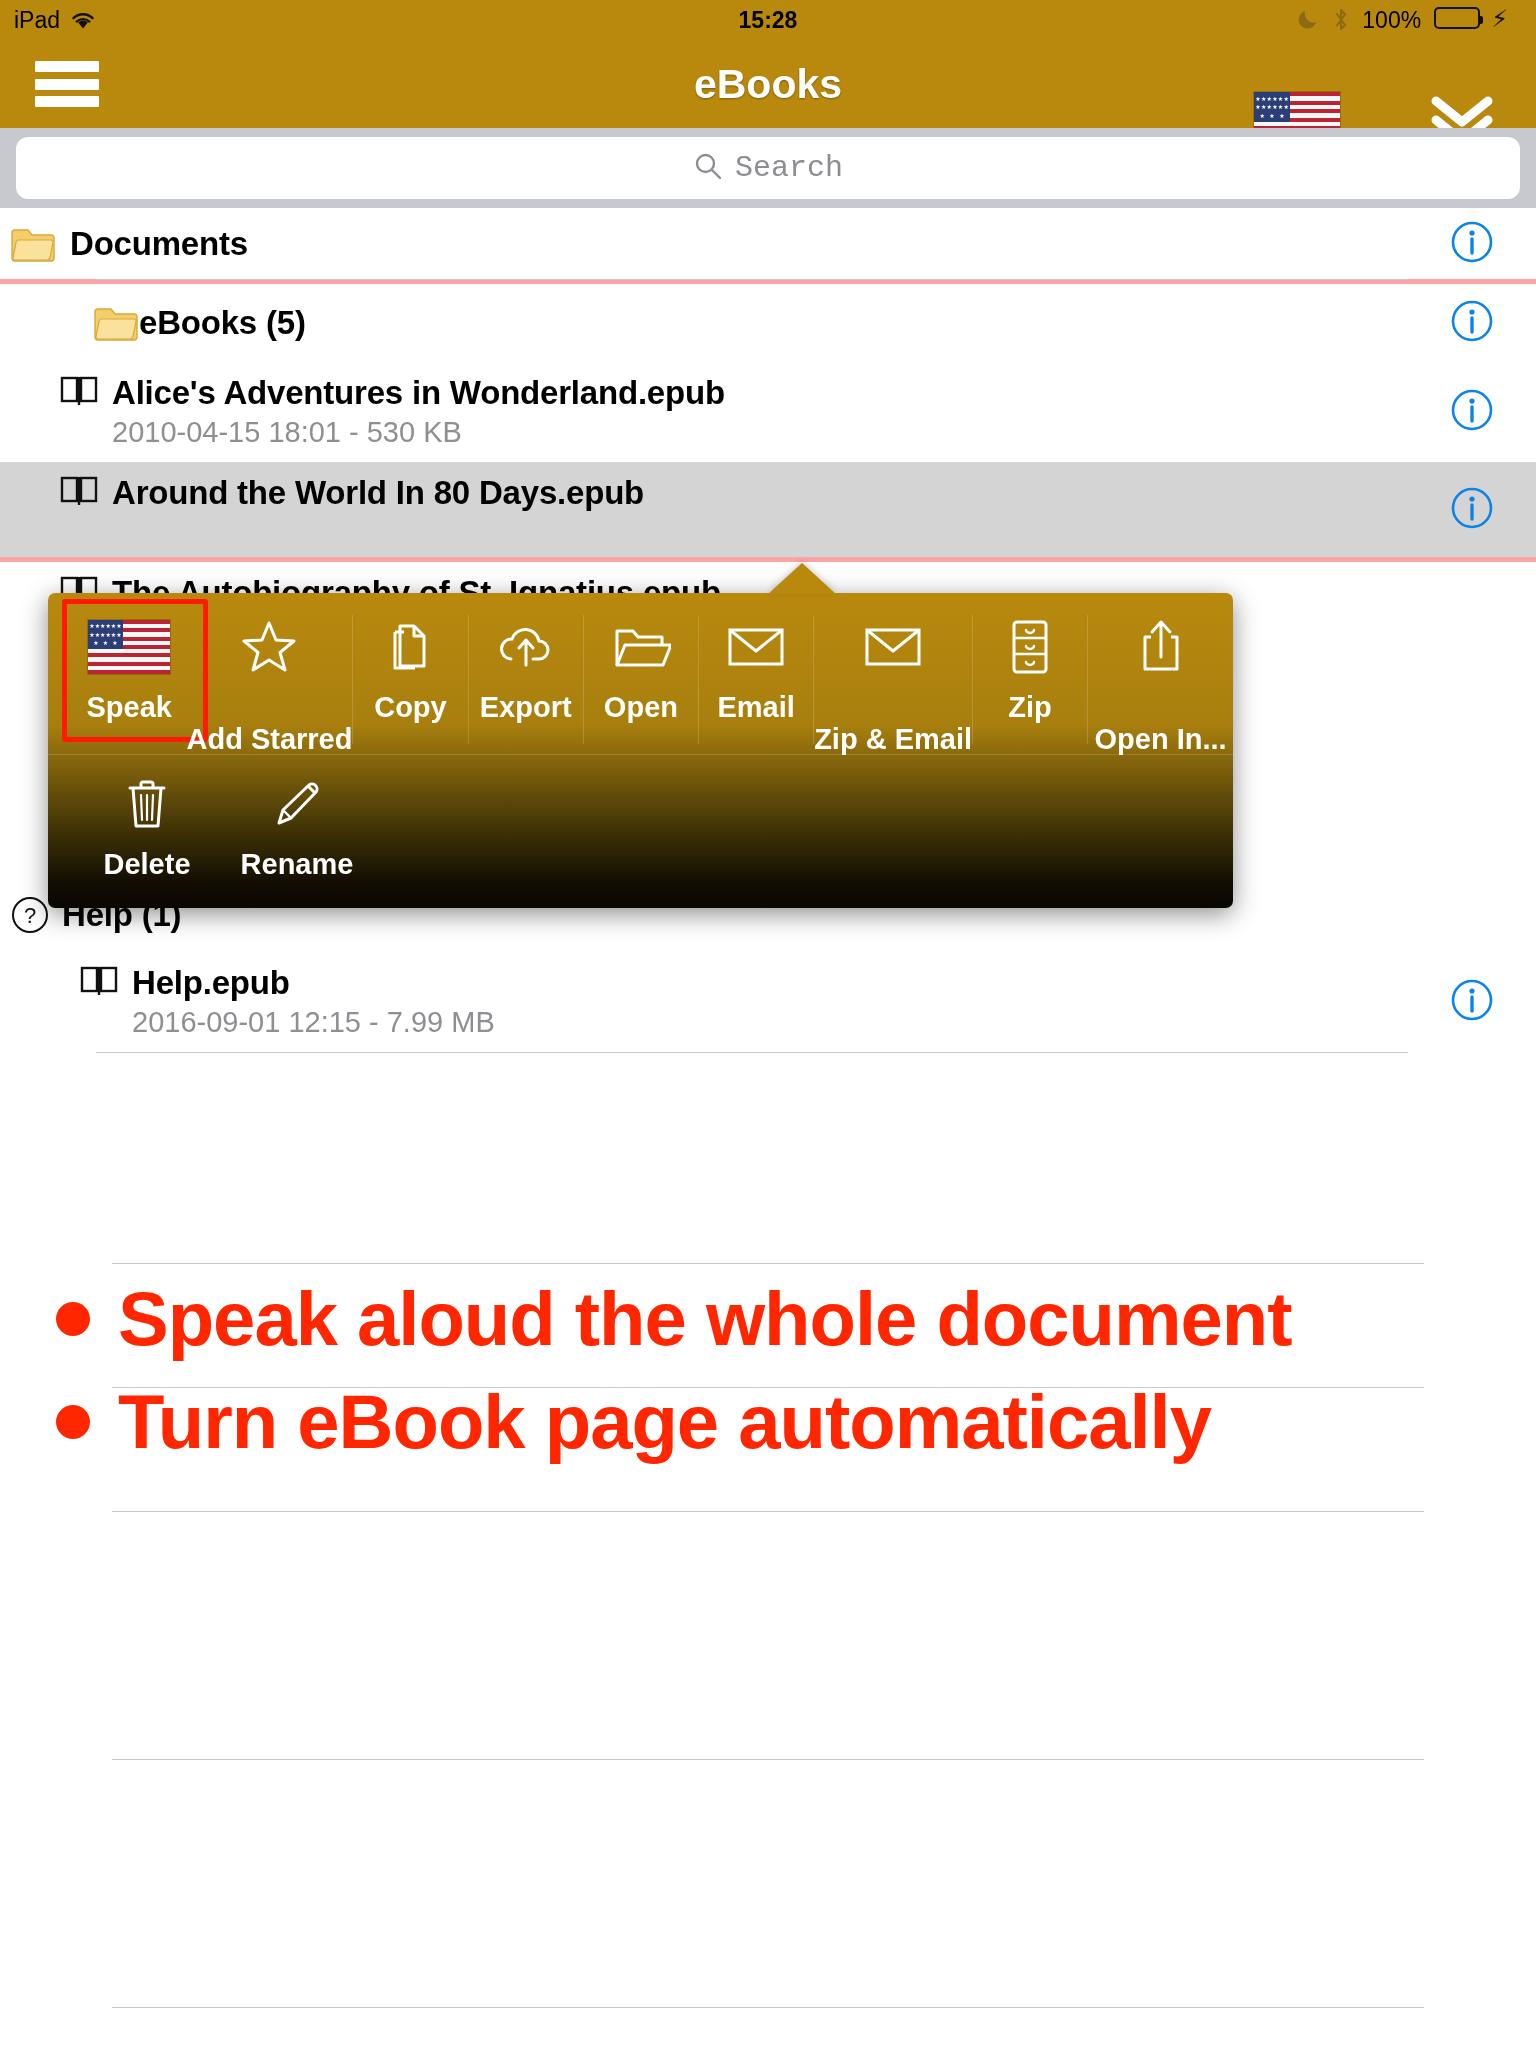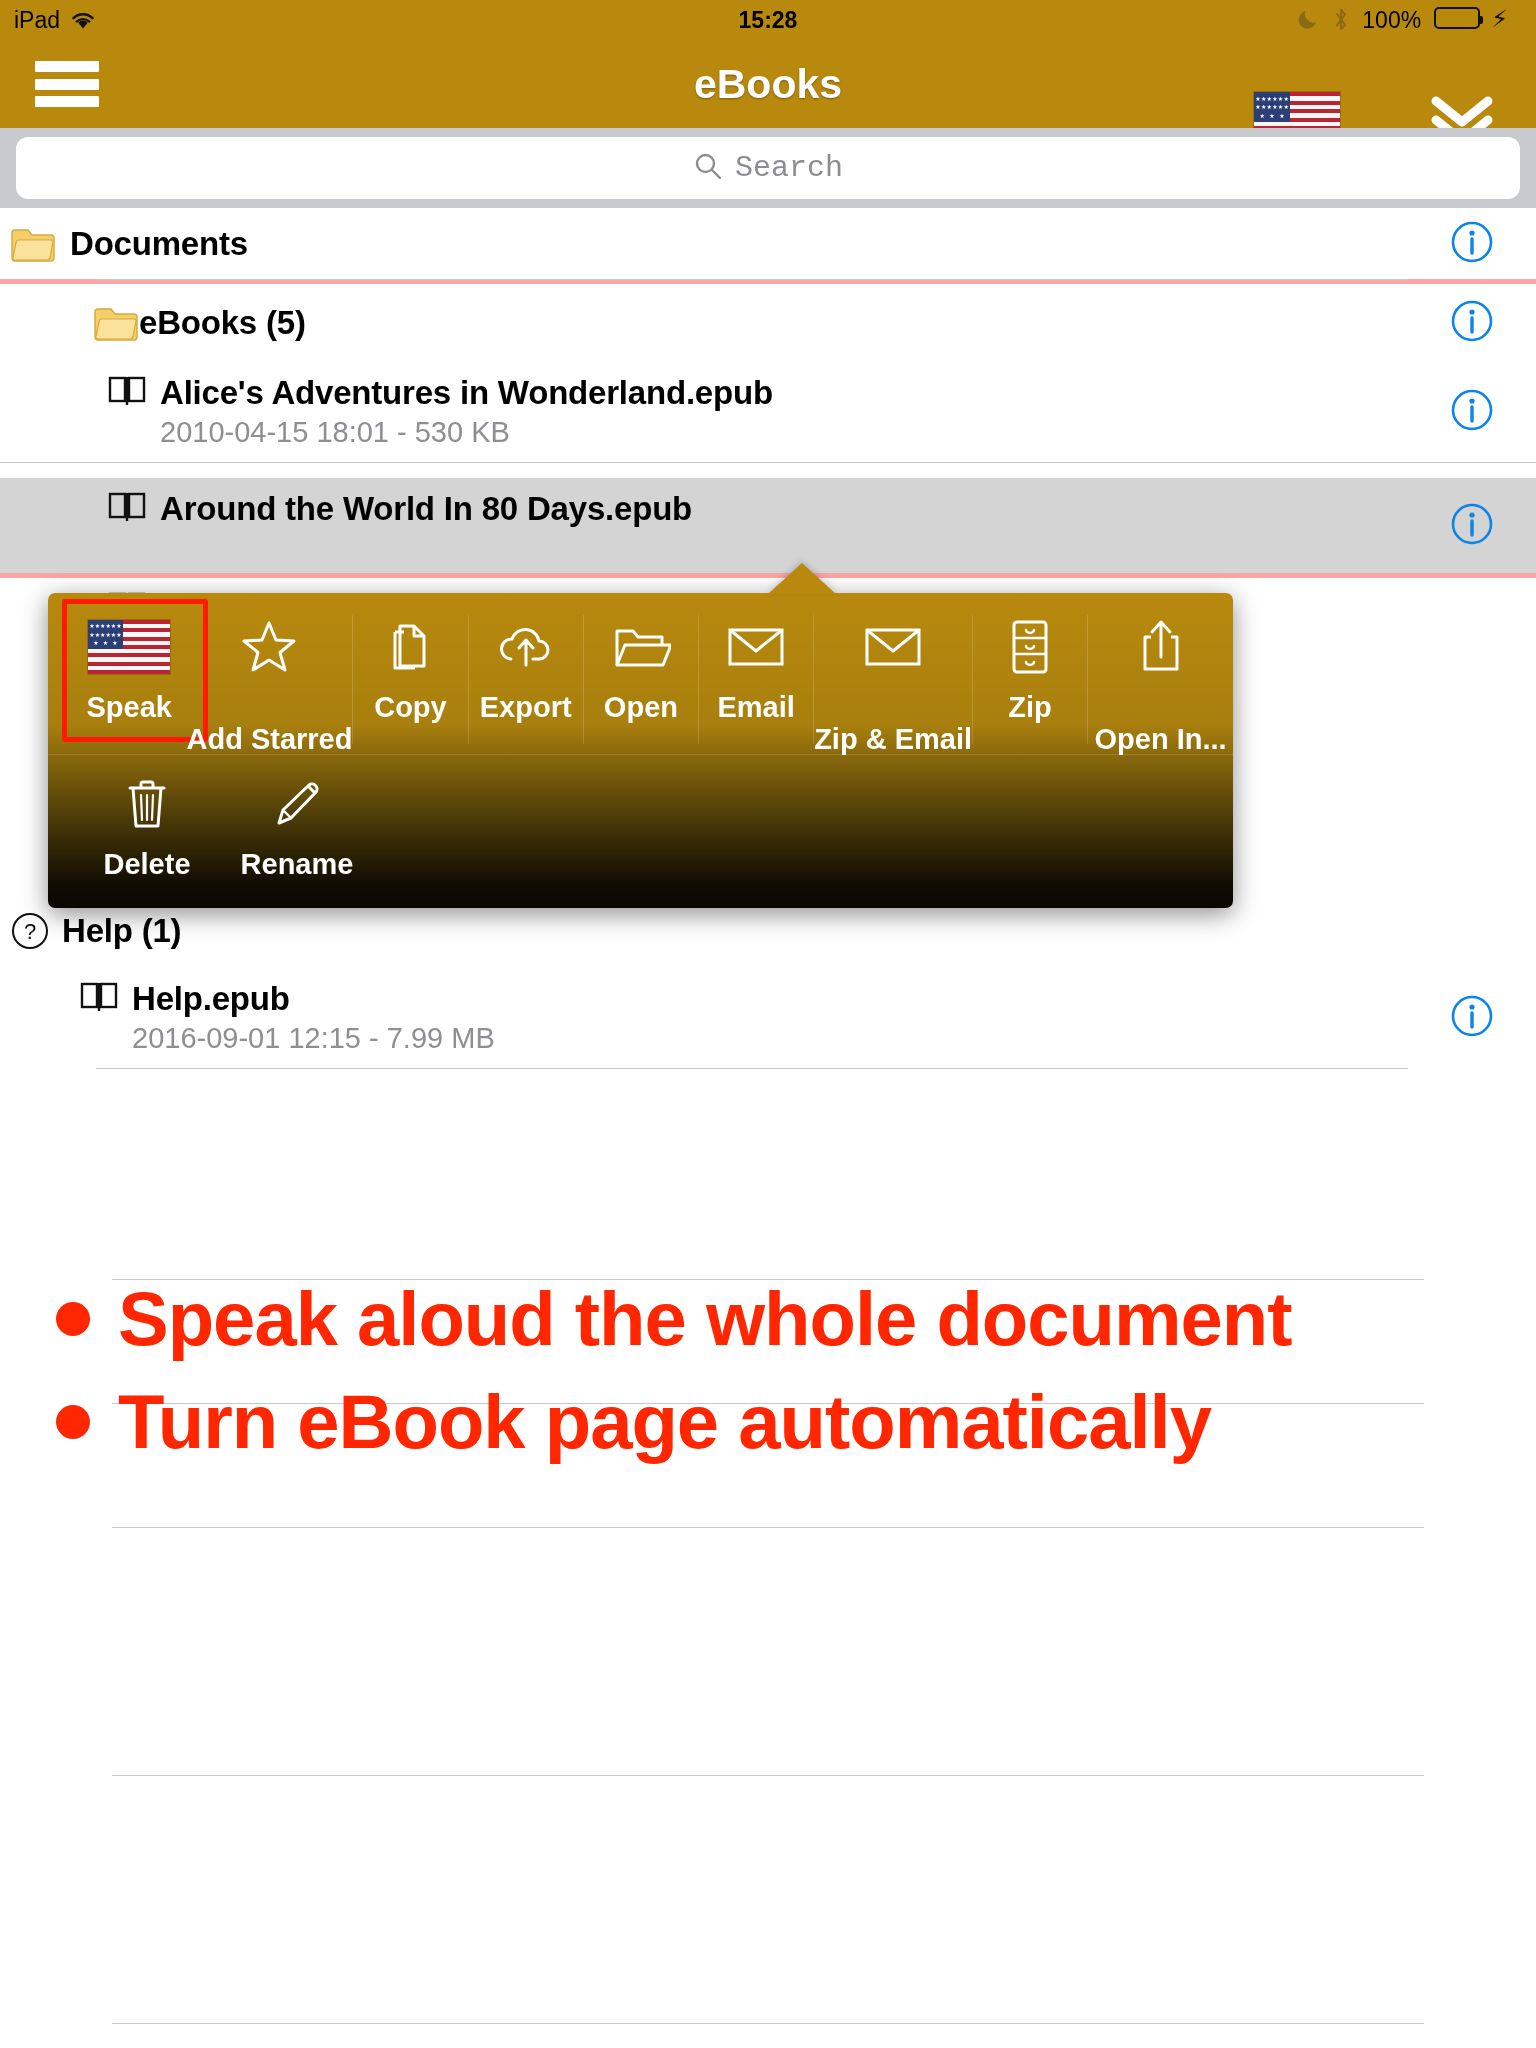--- a/index.html
+++ b/index.html
@@ -85,38 +85,38 @@
   }
   .searchbar .mag { display:block; }
   .searchbar .ph { color:#8C8C92; font-size:30px; }
 
   
   .list { position:absolute; top:208px; left:0; width:1536px; }
   .row {
     position:relative; width:1536px; background:#fff;
     border-bottom:5px solid #fca5a5;
   }
-  .row.sel { background:#D4D4D4;margin-top:16px; }
+  .row.sel { background:#D4D4D4; }
   .row .sep-inset { position:absolute; left:0; bottom:-1px; height:1px; background:#C8C7CC; }
   .row-inner { display:flex; align-items:center; height:100%; }
   .row-title { font-size:33px; font-weight:700; color:#000; letter-spacing:-0.2px;}
   .row-sub { font-size:29px; color:#8E8E93; margin-top:4px; }
   .infobtn { position:absolute; right:42px; top:50%; transform:translateY(-50%); cursor:pointer; }
 
   .folder-ico { width:46px; height:36px; flex:0 0 auto; }
   .book-ico { width:38px; height:34px; flex:0 0 auto; }
   .q-ico { width:40px; height:40px; flex:0 0 auto; }
 
   
   #r-documents { height:76px; }
   #r-documents .row-inner { padding-left:10px; gap:14px; }
   #r-ebooks { height:78px; }
   #r-ebooks .row-inner { padding-left:93px; gap:0; }
   .filerow { height:100px; }
-  .filerow .row-inner { padding-left:108px; gap:14px; align-items:flex-start; padding-top:12px; }
+  .filerow .row-inner { padding-left:60px; gap:14px; align-items:flex-start; padding-top:12px; }
   .filerow .txt { display:flex; flex-direction:column; }
   #r-help { height:74px; }
   #r-help .row-inner { padding-left:10px; gap:12px; }
   .empty-row { height:124px; background:#fff; border-bottom:1px solid #C8C7CC; margin:0 auto; width:1312px; }
 
   
   .popover {
     position:absolute; left:48px; top:593px; width:1185px; height:315px;
     border-radius:7px;
     background: linear-gradient(180deg,#B8890D 0%, #A87F0E 42%, #4A3A07 72%, #120D02 92%, #0A0702 100%);

